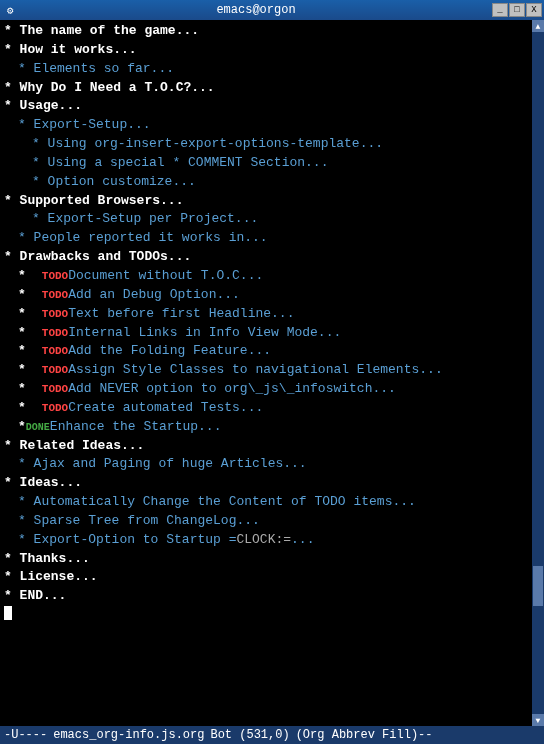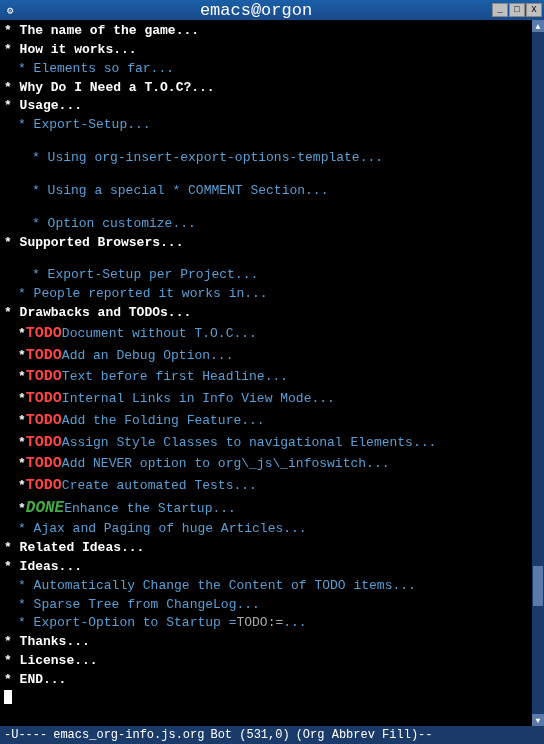--- a/index.html
+++ b/index.html
@@ -43,21 +43,21 @@
       display: flex;
       align-items: center;
       justify-content: center;
       color: white;
       font-size: 11px;
     }
 
     .titlebar-title {
       flex: 1;
       text-align: center;
-      font-size: 17px;
+      font-size: 12px;
     }
 
     .titlebar-buttons {
       display: flex;
       gap: 1px;
       margin-right: 2px;
     }
 
     .titlebar-btn {
       width: 16px;
@@ -143,28 +143,28 @@
       font-weight: bold;
     }
 
     .blue-link {
       color: #5a9fd4;
     }
 
     .todo-red {
       color: #ff4444;
       font-weight: bold;
-      font-size: 15px;
+      font-size: 11px;
+      margin-left: 16px;
     }
 
     .done-green {
       color: #44aa44;
       font-weight: bold;
-      font-size: 16px;
-      font-style: italic;
+      font-size: 10px;
     }
 
     .inline-code {
       font-family: 'Courier New', Courier, monospace;
       color: #aaaaaa;
     }
 
     .cursor-line {
       display: inline-block;
       background: #ffffff;
@@ -173,21 +173,20 @@
       height: 14px;
       vertical-align: text-bottom;
     }
 
     .indent1 {
       padding-left: 14px;
     }
 
     .indent2 {
       padding-left: 28px;
-      margin-top: 14px;
     }
   </style>
 </head>
 <body>
 
 <div class="window">
   <div class="titlebar">
     <div class="titlebar-icon">⚙</div>
     <span class="titlebar-title">emacs@orgon</span>
     <div class="titlebar-buttons">
@@ -277,38 +276,38 @@
       <div class="line indent1">
         <span class="bold-white">* </span>
           <span class="todo-red">TODO</span>
           <span class="blue-link"> Create automated Tests...</span>
       </div>
       <div class="line indent1">
         <span class="bold-white">* </span>
           <span class="done-green">DONE</span>
           <span class="blue-link"> Enhance the Startup...</span>
       </div>
+      <div class="line">
+        <span class="bold-white">* Related Ideas...</span>
+      </div>
       <div class="line indent1">
         <span class="blue-link">* Ajax and Paging of huge Articles...</span>
       </div>
       <div class="line">
-        <span class="bold-white">* Related Ideas...</span>
-      </div>
-      <div class="line">
         <span class="bold-white">* Ideas...</span>
       </div>
       <div class="line indent1">
         <span class="blue-link">* Automatically Change the Content of TODO items...</span>
       </div>
       <div class="line indent1">
         <span class="blue-link">* Sparse Tree from ChangeLog...</span>
       </div>
       <div class="line indent1">
         <span class="blue-link">* Export-Option to Startup =</span>
-          <span class="inline-code">TODO:=</span>
+          <span class="inline-code">CLOCK:=</span>
           <span class="blue-link">...</span>
       </div>
       <div class="line">
         <span class="bold-white">* Thanks...</span>
       </div>
       <div class="line">
         <span class="bold-white">* License...</span>
       </div>
       <div class="line">
         <span class="bold-white">* END...</span>

